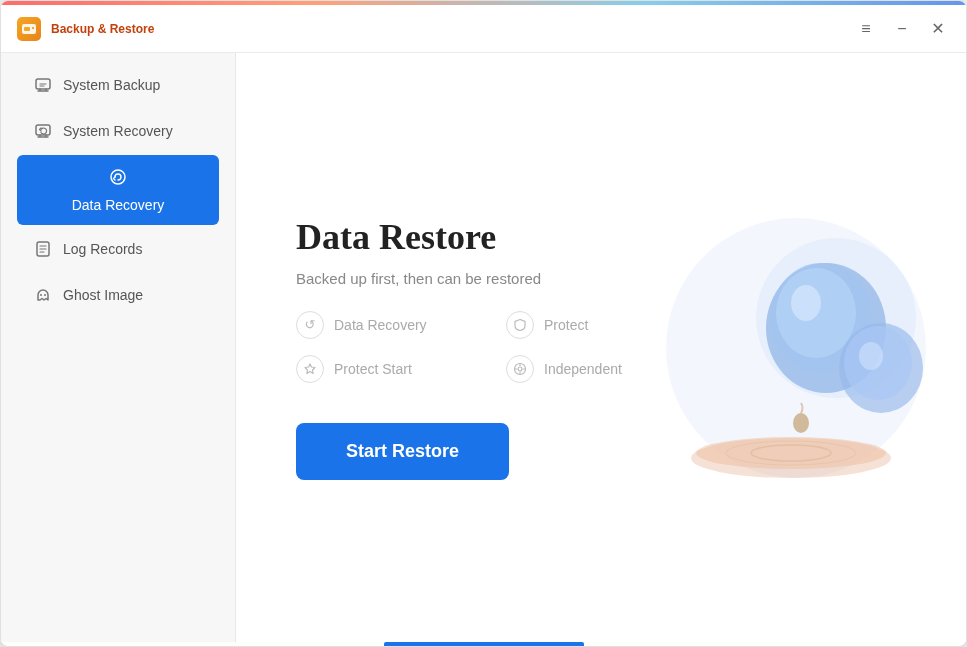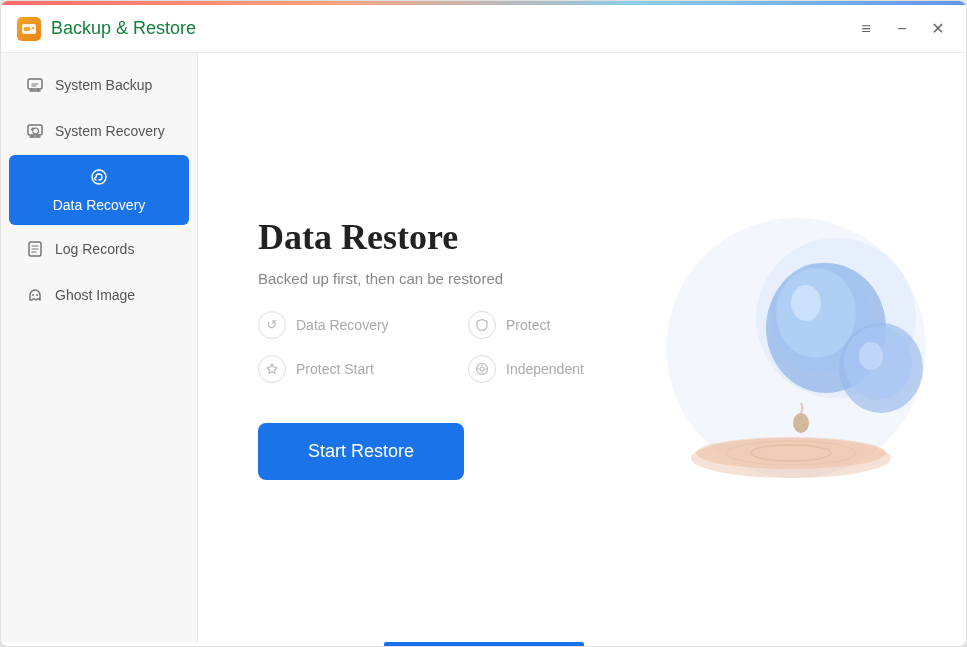--- a/index.html
+++ b/index.html
@@ -41,23 +41,23 @@
       margin-right: 10px;
       background: linear-gradient(135deg, #f5a623, #e8831a);
       border-radius: 5px;
       display: flex;
       align-items: center;
       justify-content: center;
       font-size: 14px;
     }
 
     .title-bar-text {
-      font-size: 18px;
-      font-weight: 400;
-      color: #15803d;
+      font-size: 12px;
+      font-weight: 700;
+      color: #c2410c;
     }
 
     .title-bar-controls {
       position: absolute;
       right: 16px;
       display: flex;
       gap: 12px;
       align-items: center;
     }
 
@@ -84,24 +84,24 @@
 
     
     .main-layout {
       display: flex;
       flex: 1;
       overflow: hidden;
     }
 
     
     .sidebar {
-      width: 197px;
+      width: 235px;
       background: #f7f7f7;
       border-right: 1px solid #e8e8e8;
-      padding: 8px 0;
+      padding: 8px 8px;
       flex-shrink: 0;
     }
 
     .sidebar-item {
       display: flex;
       align-items: center;
       padding: 12px 16px;
       cursor: pointer;
       border-radius: 6px;
       margin: 2px 8px;
@@ -195,21 +195,21 @@
       flex-shrink: 0;
     }
 
     .start-restore-btn {
       background: #1a73e8;
       color: #fff;
       border: none;
       border-radius: 8px;
       padding: 18px 50px;
       font-size: 18px;
-      font-weight: 400;
+      font-weight: 700;
       cursor: pointer;
       transition: background 0.2s;
     }
 
     
     .illustration {
       position: absolute;
       right: 40px;
       top: 50%;
       transform: translateY(-50%);

